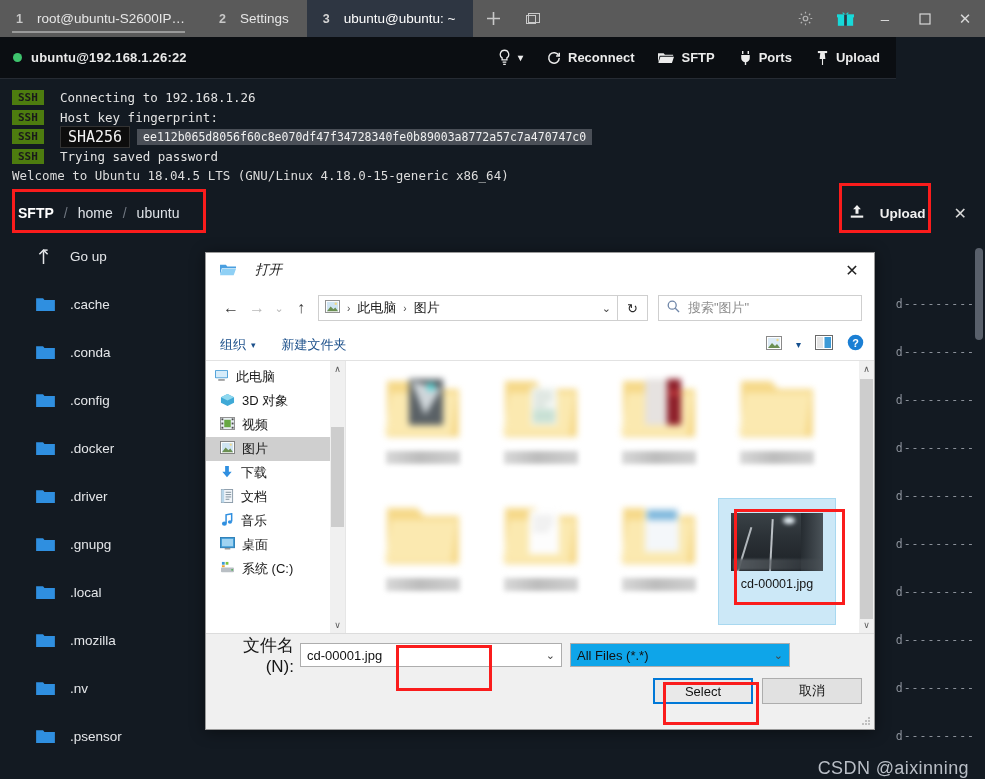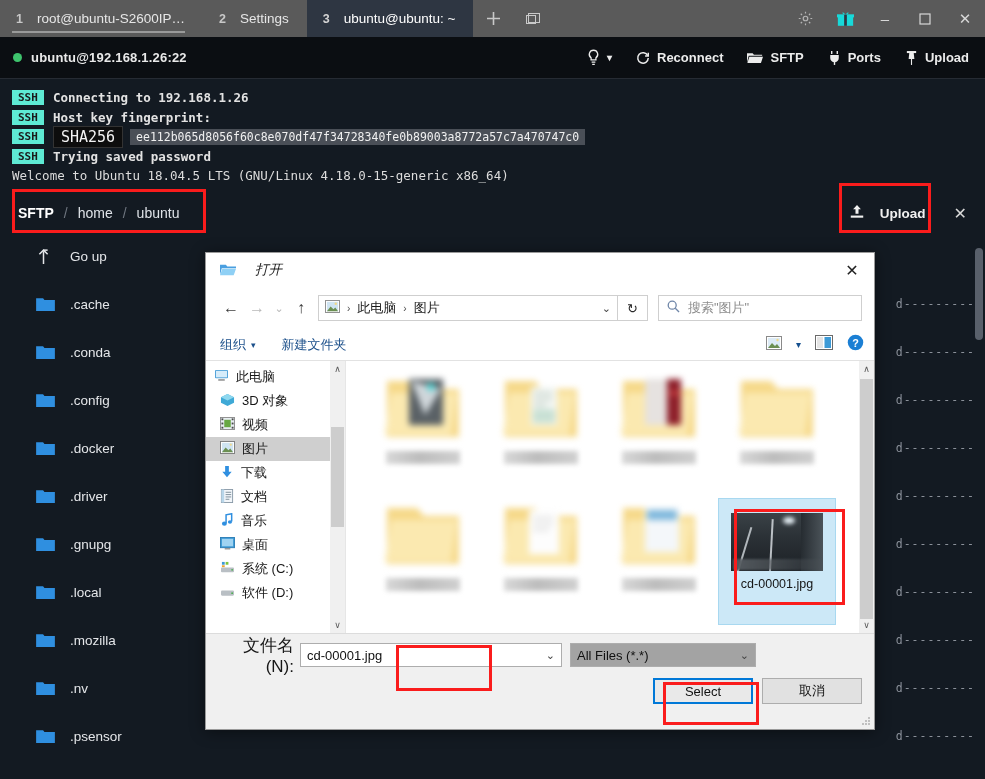--- a/index.html
+++ b/index.html
@@ -19,39 +19,39 @@
   .tab .underline { position:absolute; left:12px; right:18px; bottom:4px;
                     height:2px; background:#9a9a9a; }
   .tabbar-spacer { flex:1; }
   .tbtn { width:40px; display:flex; align-items:center; justify-content:center;
           color:#c9c9c9; }
   .tbtn svg { display:block; }
   .winbtn { width:40px; display:flex; align-items:center; justify-content:center;
             color:#d8d8d8; font-size:15px; }
 
   
-  .sessbar { position:absolute; left:0; top:37px; width:985px; height:42px;
+  .sessbar { position:absolute; left:0; top:37px; width:896px; height:42px;
              background:#0b0e12; display:flex; align-items:center;
              border-bottom:1px solid #262b33; }
   .dot { width:9px; height:9px; border-radius:50%; background:#3ec46d;
          margin-left:13px; margin-right:9px; }
   .sess-host { color:#e9e9e9; font-size:13px; font-weight:bold; letter-spacing:.2px;}
   .sessbar-spacer { flex:1; }
   .tb-item { display:flex; align-items:center; gap:7px; color:#ececec;
              font-size:13px; font-weight:bold; padding:0 12px; height:42px; }
   .tb-item .ico { display:flex; align-items:center; }
 
   
   .term { position:absolute; left:0; top:79px; width:985px; height:110px;
           background:#131a22; font-family:"DejaVu Sans Mono", monospace;
           font-size:12.5px; padding:9px 0 0 12px; overflow:hidden; }
   .tline { display:flex; align-items:center; height:19.5px; white-space:nowrap; }
-  .sshtag { background:#5eead4; color:#1a1a1a; font-size:11px; font-weight:bold;
-            padding:1px 6px; margin-right:9px; font-family:"DejaVu Sans Mono", monospace;}
-  .tmsg { color:#e2e2e2;font-weight:bold; }
+  .sshtag { background:#4d7c0f; color:#1a1a1a; font-size:11px; font-weight:bold;
+            padding:1px 6px; margin-right:16px; font-family:"DejaVu Sans Mono", monospace;}
+  .tmsg { color:#e2e2e2; }
   .shatag { background:#0d0d0d; color:#f2f2f2; padding:1px 7px; font-size:15px;
             border:1px solid #333; }
   .shaval { background:#4a4f57; color:#f0f0f0; padding:1px 6px; margin-left:7px;
             font-size:11.5px; }
   .welcome { color:#dcdcdc; }
 
   
   .sftp { position:absolute; left:0; top:189px; width:985px; height:560px;
           background:#131a22; }
   .sftp-head { position:relative; height:48px; display:flex; align-items:center; }
@@ -174,21 +174,21 @@
 
   .dlg-foot { height:96px; background:#f0f0f0; border-top:1px solid #dcdcdc;
               position:relative; }
   .fnrow { display:flex; align-items:center; height:42px; padding-left:12px; }
   .fn-label { color:#171717; font-size:17px; width:76px; text-align:right;
               margin-right:6px; }
   .fn-input { width:262px; height:24px; border:1px solid #adadad; background:#fff;
               display:flex; align-items:center; padding:0 6px; }
   .fn-input .val { font-size:13px; color:#111; }
   .fn-input .caret { margin-left:auto; color:#444; font-size:11px; }
-  .ftype { width:186px; height:24px; border:1px solid #adadad; background:#a3a3a3;
+  .ftype { width:220px; height:24px; border:1px solid #adadad; background:#0ea5e9;
            display:flex; align-items:center; padding:0 6px; margin-left:8px;gap:16px; }
   .ftype .val { font-size:13px; color:#111; }
   .ftype .caret { margin-left:auto; color:#444; font-size:11px; }
   .btnrow { position:absolute; right:12px; top:44px; display:flex; gap:9px; }
   .wbtn { width:100px; height:26px; background:#e1e1e1; border:1px solid #adadad;
           display:flex; align-items:center; justify-content:center;
           font-size:13px; color:#111; }
   .wbtn.primary { border:2px solid #0078d7; background:#e9e9e9; }
   .grip { position:absolute; right:3px; bottom:3px; width:10px; height:10px; opacity:.45; }
 
@@ -448,20 +448,21 @@
           <svg width="19" height="15" viewBox="0 0 20 16" fill="#2f8fe0">
             <path d="M0 1.4h7.4l1.5 1.9H20V15H0Z"></path>
           </svg>
         </span>
       <span class="fname">.psensor</span>
       <span class="perm">d---------</span>
     </div>
   </div>
   <div class="scrollbar"></div>
 
+  <div class="watermark">CSDN @aixinning</div>
 
   <div class="dlg">
 
     <div class="dlg-title">
       <span class="tico">
         <svg width="16" height="14" viewBox="0 0 18 15">
           <path d="M0 1.6h6.6l1.6 2H18v2H2L0 13Z" fill="#4a9fe0"></path>
           <path d="M2.6 6.2H18l-2.6 7.2H0Z" fill="#8fd0f5"></path>
         </svg>
       </span>
@@ -605,27 +606,20 @@
         </div>
         <div class="tnode">
           <span><svg width="15" height="13" viewBox="0 0 16 14">
                 <rect x="1" y="7" width="14" height="5" rx="1" fill="#b9bfc4"></rect>
                 <rect x="2" y="1" width="3" height="3" fill="#3d9ad6"></rect>
                 <rect x="6" y="1" width="3" height="3" fill="#7ec53f"></rect>
                 <rect x="2" y="4.6" width="3" height="2" fill="#f0a32e"></rect>
                 <circle cx="13" cy="9.5" r="1" fill="#4caf50"></circle>
               </svg></span>
           <span>系统 (C:)</span>
-        </div>
-        <div class="tnode">
-          <span><svg width="15" height="13" viewBox="0 0 16 14">
-                <rect x="1" y="6" width="14" height="5.5" rx="1.2" fill="#b9bfc4"></rect>
-                <circle cx="13" cy="8.8" r="1" fill="#4caf50"></circle>
-              </svg></span>
-          <span>软件 (D:)</span>
         </div>
         <div class="tnode">
           
           
         </div>
         <div class="tree-sb">
           <span class="ar" style="top:0;">∧</span>
           <span class="thumbz"></span>
           <span class="ar" style="bottom:0;">∨</span>
         </div>

